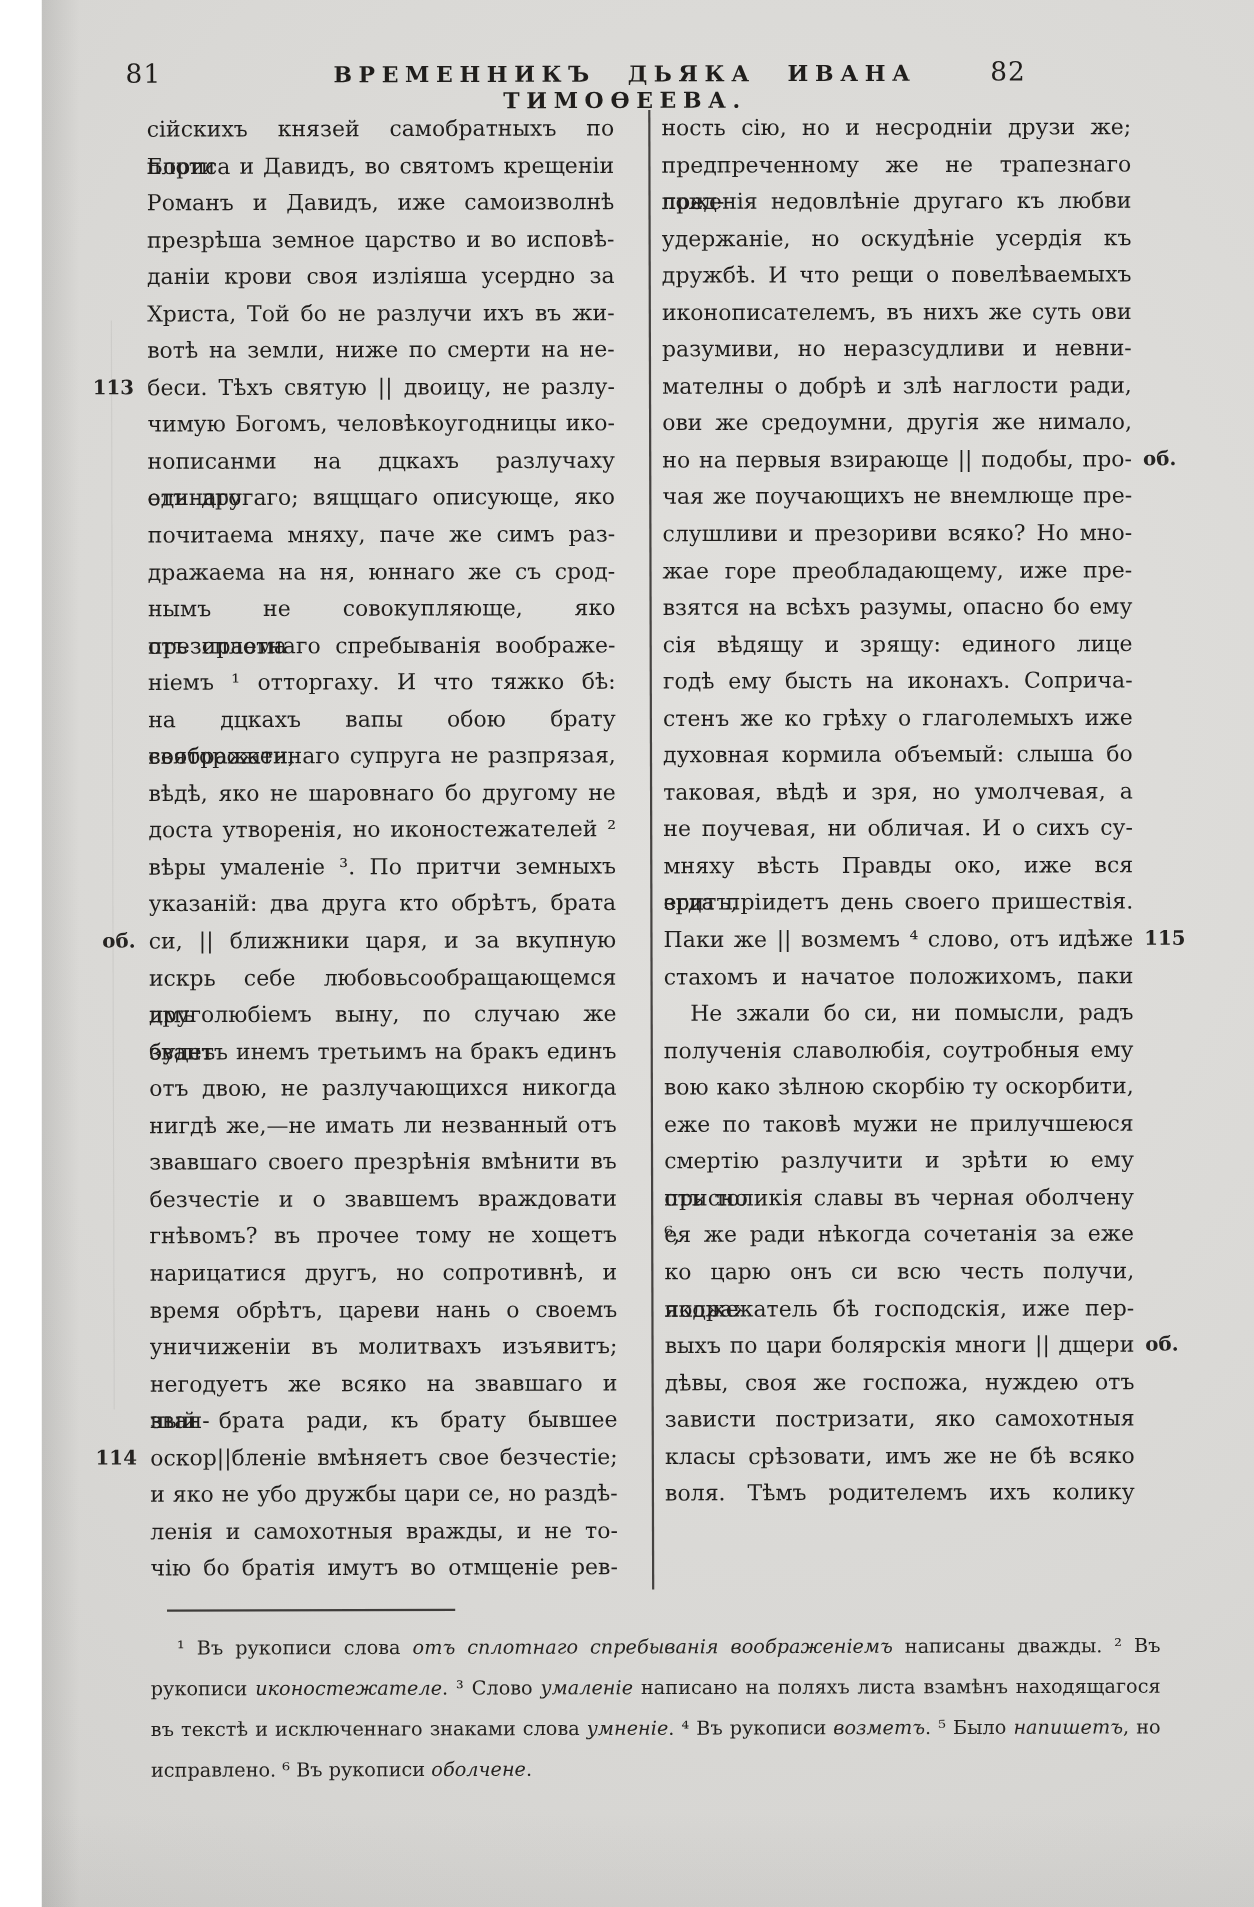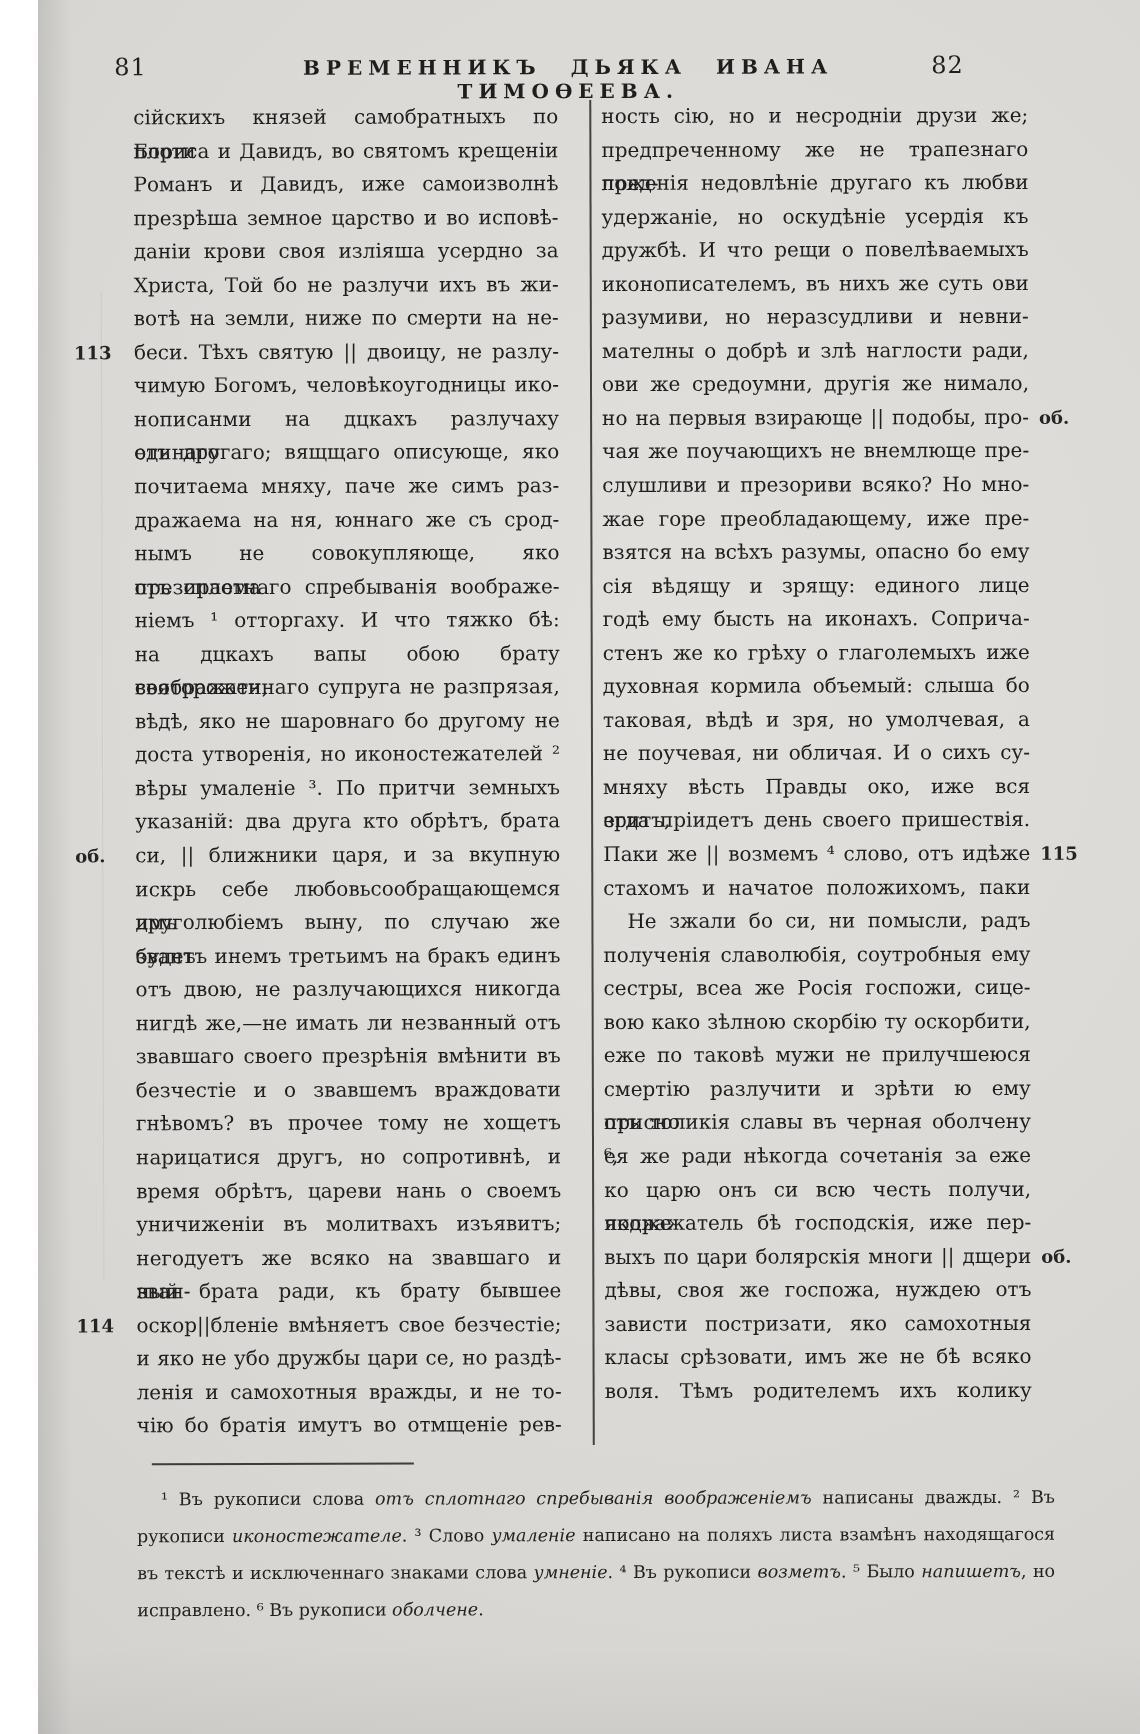--- a/index.html
+++ b/index.html
@@ -15,21 +15,21 @@
       linear-gradient(0deg, rgba(80,80,80,0.06) 0, rgba(80,80,80,0) 5%),
       radial-gradient(140% 110% at 58% 38%, #e1e0dd 0%, #d9d8d5 45%, #cbcac7 100%);
     margin-left: 38px;
   }
   .scan{position:absolute;inset:0;transform:rotate(-0.15deg);transform-origin:50% 0;}
   .scratch{position:absolute;left:62px;top:290px;width:1px;height:990px;background:rgba(40,40,40,0.07);}
   
   .header{position:absolute;top:52px;left:0;width:1140px;height:40px;}
   .pageno{position:absolute;top:0;font-size:24px;letter-spacing:1px;}
   .pageno.left{left:76px;}
-  .pageno.right{left:893px;}
+  .pageno.right{left:862px;}
   .running-title{
     position:absolute;top:3px;left:150px;width:760px;text-align:center;
     font-size:20px;font-weight:700;letter-spacing:6px;word-spacing:16px;
   }
   
   .column{position:absolute;top:100px;}
   .column.left-col{left:95px;width:425px;}
   .column.right-col{left:563px;width:427px;}
   .divider{position:absolute;left:551px;top:100px;width:2px;height:1345px;background:rgba(30,28,26,0.8);}
   .line{position:relative;height:33.55px;}
@@ -37,21 +37,21 @@
     display:block;font-size:20px;line-height:33.55px;
     text-align:justify;text-align-last:justify;
     white-space:normal;
   }
   .line-text.flush{text-align-last:left;}
   .line-text.indent{padding-left:24px;}
   .folio{
     position:absolute;top:0;font-size:18px;font-weight:700;line-height:33.55px;
     color:#262422;
   }
-  .folio.left-side{left:-60px;width:48px;}
+  .folio.left-side{left:-60px;width:48px;text-align:right;}
   .folio.right-side{right:-64px;width:54px;text-align:left;}
   
   .foot-rule{position:absolute;left:110px;top:1462px;width:262px;height:2px;background:rgba(35,33,31,0.85);}
   .footnotes{
     position:absolute;left:95px;top:1480px;width:918px;
     font-size:17.5px;line-height:37px;text-align:justify;text-indent:24px;
     color:#24221f;
   }
   .footnotes .it{font-style:italic;}
 </style>
@@ -269,23 +269,20 @@
         <div class="line">
           <span class="line-text">стахомъ и начатое положихомъ, паки</span>
         </div>
         <div class="line">
           <span class="line-text indent">Не зжали бо си, ни помысли, радъ</span>
         </div>
         <div class="line">
           <span class="line-text">полученія славолюбія, соутробныя ему</span>
         </div>
         <div class="line">
-          <span class="line-text">сестры, всеа же Росія госпожи, сице-</span>
-        </div>
-        <div class="line">
           <span class="line-text">вою како зѣлною скорбію ту оскорбити,</span>
         </div>
         <div class="line">
           <span class="line-text">еже по таковѣ мужи не прилучшеюся</span>
         </div>
         <div class="line">
           <span class="line-text">смертію разлучити и зрѣти ю ему присно</span>
         </div>
         <div class="line">
           <span class="line-text">отъ толикія славы въ черная оболчену ⁶,</span>

